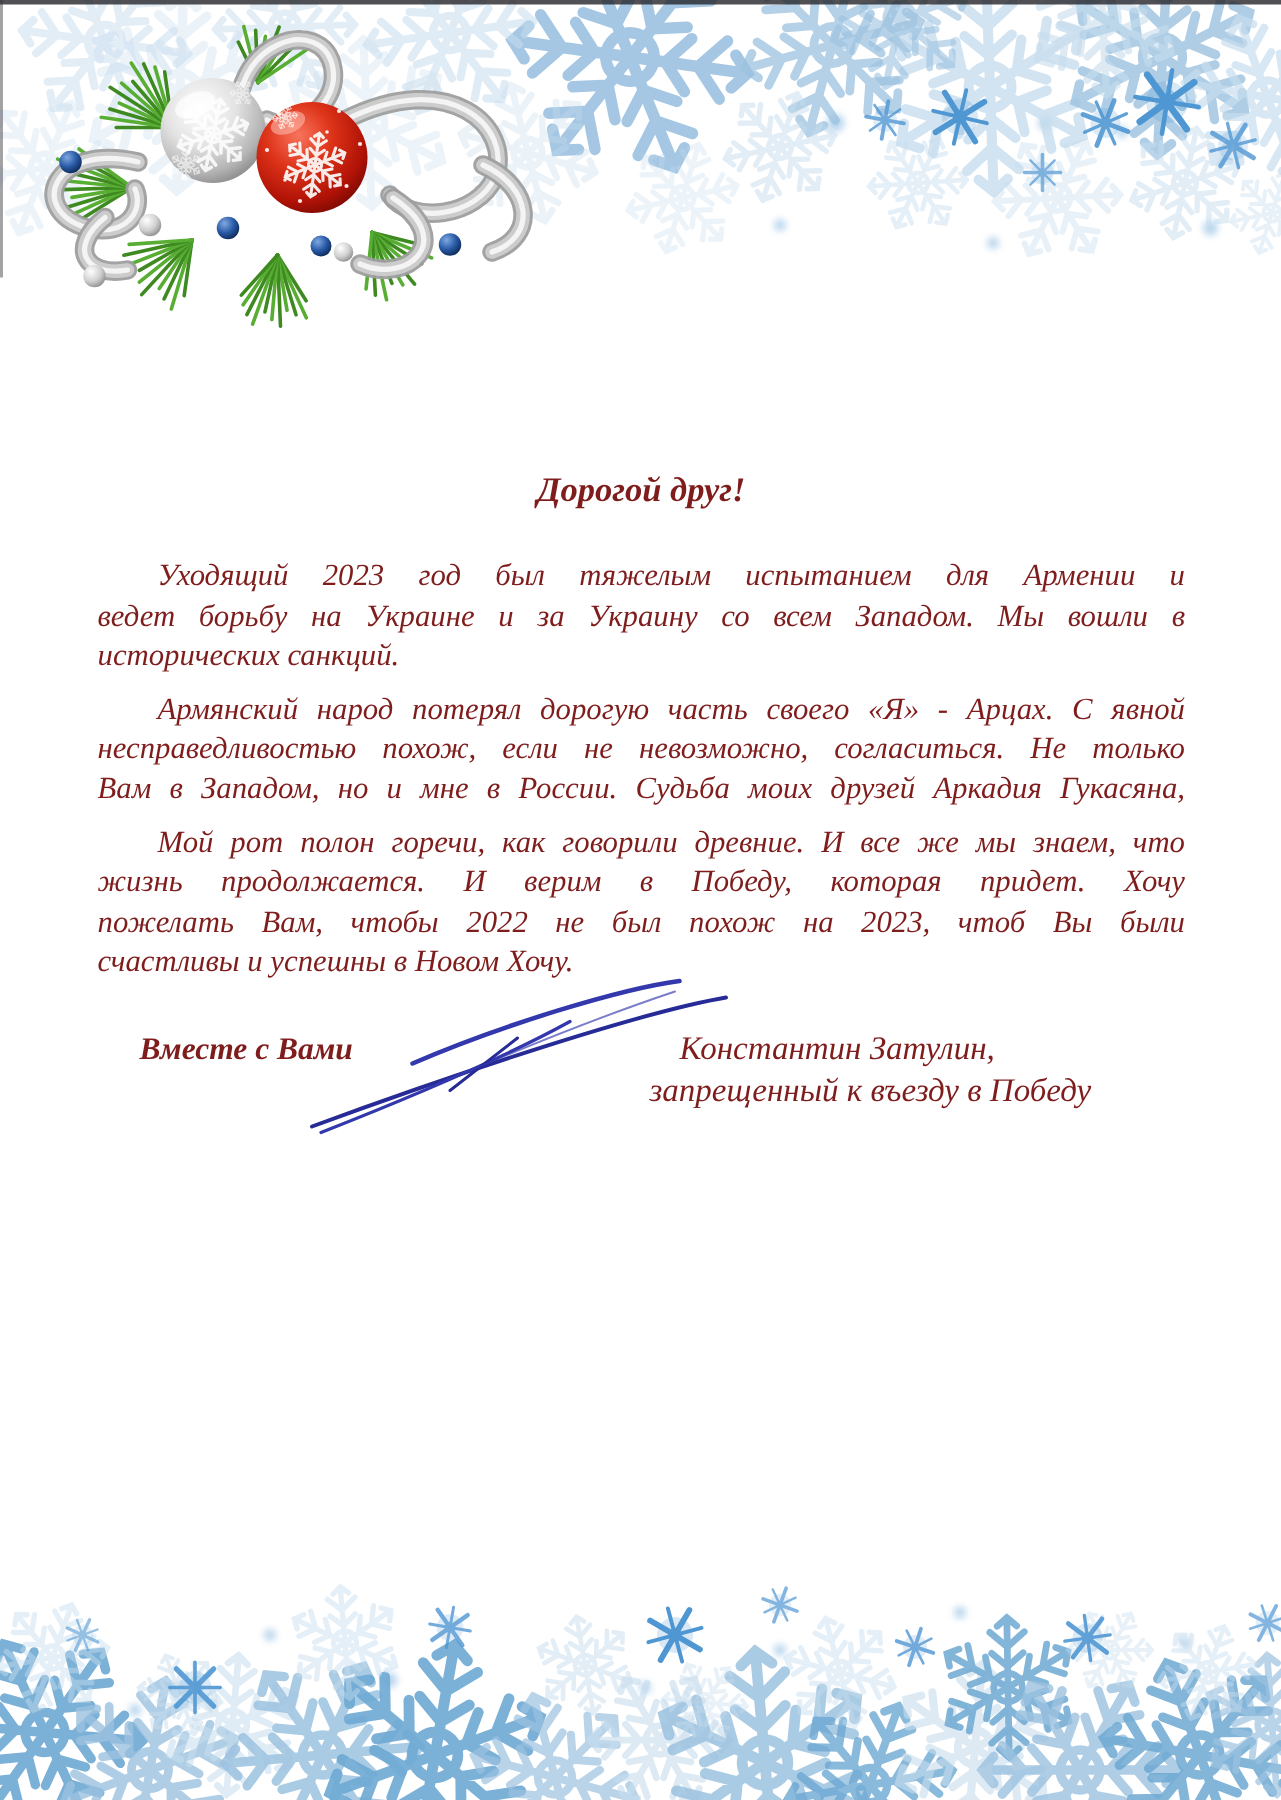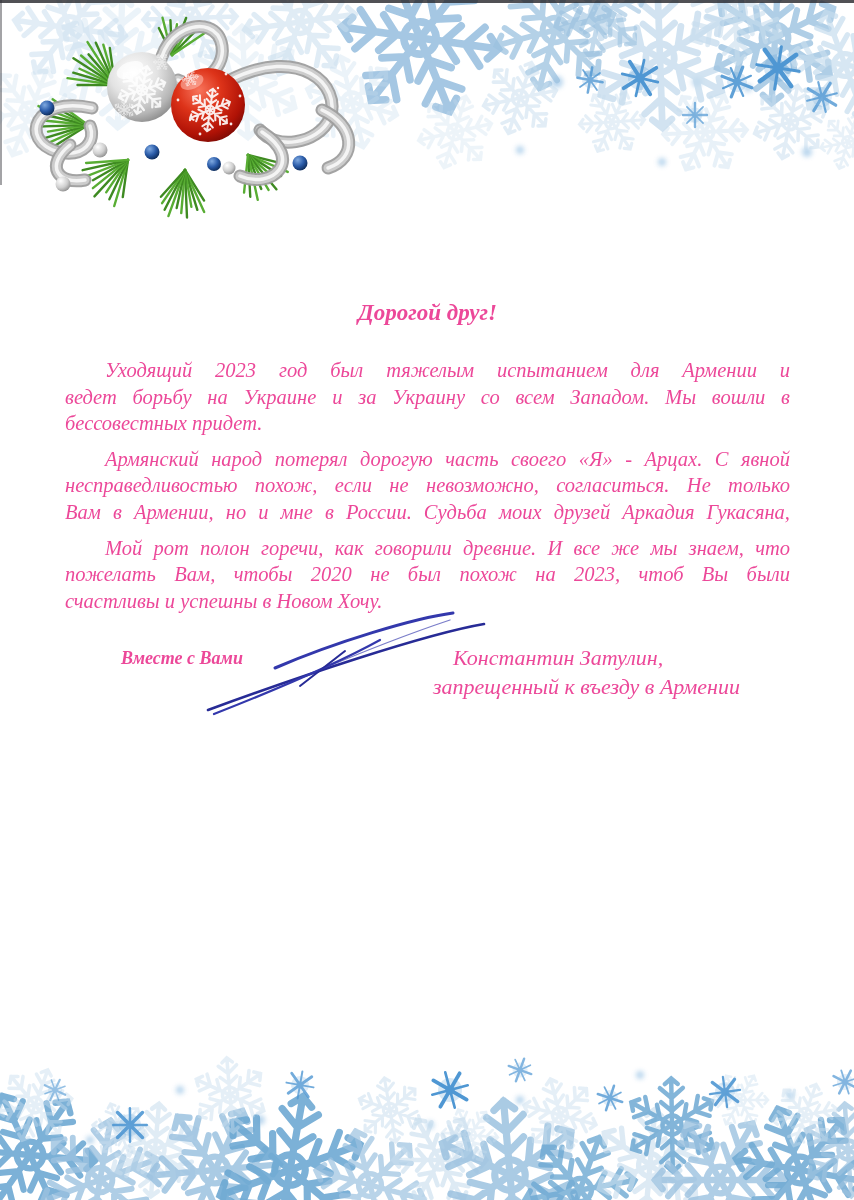--- a/index.html
+++ b/index.html
@@ -8,35 +8,35 @@
     font-family:"Liberation Serif","DejaVu Serif",serif;
   }
   .page{position:absolute;inset:0;background:#ffffff;}
   .band{position:absolute;left:0;display:block;}
   .band.top{top:0;}
   .band.bottom{top:1030px;}
   .ornament{position:absolute;left:0;top:10px;display:block;}
   .top-edge{position:absolute;top:0;left:0;width:854px;height:3px;background:#26262b;opacity:.8;z-index:6;}
   .left-edge{position:absolute;top:0;left:0;width:2px;height:185px;background:#33333a;opacity:.45;z-index:6;}
   .content{
-    position:absolute;left:65px;top:299px;width:725px;z-index:4;
-    color:#ec4899;font-style:italic;
+    position:absolute;left:65px;top:313px;width:725px;z-index:4;
+    color:#7f1d1d;font-style:italic;
   }
   .salutation{
     text-align:center;font-weight:bold;font-size:23px;line-height:28px;margin:0 0 30px 0;
   }
   .para{margin:0 0 9px 0;font-style:italic;}
   .pline{
     font-size:20.5px;line-height:26.6px;
     text-align:justify;text-align-last:justify;white-space:normal;
   }
   .pline.first{text-indent:40px;}
   .pline.last{text-align-last:left;}
   .sig-row{position:relative;margin-top:28px;height:130px;}
-  .closing{position:absolute;left:28px;top:3px;font-weight:bold;font-size:18px;line-height:26px;white-space:nowrap;margin-left:28px;}
+  .closing{position:absolute;left:28px;top:3px;font-weight:bold;font-size:21px;line-height:26px;white-space:nowrap;}
   .signature{position:absolute;left:140px;top:-32px;}
   .signer{position:absolute;left:368px;top:2px;font-weight:normal;font-size:22px;line-height:28.5px;white-space:nowrap;}
   .signer .name{padding-left:20px;}
 </style>
 </head>
 <body>
 
 <div class="page">
 
   <div class="top-edge"></div>
@@ -251,47 +251,48 @@
         <circle cx="229" cy="158" r="6.5" fill="url(#gBeadS)"></circle>
       </g>
   </svg>
 
   <div class="content">
     <div class="salutation">Дорогой друг!</div>
     <div id="letter-body">
         <div class="para">
           <div class="pline first">Уходящий 2023 год был тяжелым испытанием для Армении и</div>
           <div class="pline">ведет борьбу на Украине и за Украину со всем Западом. Мы вошли в</div>
-          <div class="pline last">бессовестных придет.</div>
+          <div class="pline last">исторических санкций.</div>
         </div>
         <div class="para">
           <div class="pline first">Армянский народ потерял дорогую часть своего «Я» - Арцах. С явной</div>
           <div class="pline">несправедливостью похож, если не невозможно, согласиться. Не только</div>
-          <div class="pline">Вам в Армении, но и мне в России. Судьба моих друзей Аркадия Гукасяна,</div>
+          <div class="pline">Вам в Западом, но и мне в России. Судьба моих друзей Аркадия Гукасяна,</div>
         </div>
         <div class="para">
           <div class="pline first">Мой рот полон горечи, как говорили древние. И все же мы знаем, что</div>
-          <div class="pline">пожелать Вам, чтобы 2020 не был похож на 2023, чтоб Вы были</div>
+          <div class="pline">жизнь продолжается. И верим в Победу, которая придет. Хочу</div>
+          <div class="pline">пожелать Вам, чтобы 2022 не был похож на 2023, чтоб Вы были</div>
           <div class="pline last">счастливы и успешны в Новом Хочу.</div>
         </div>
       </div>
     <div class="sig-row">
       <span class="closing">Вместе с Вами</span>
       <svg class="signature" width="290" height="115" viewBox="0 0 290 115">
         <g fill="none" stroke-linecap="round">
           <path d="M70,58 C130,32 210,8 248,3" stroke="#3338ac" stroke-width="3"></path>
           <path d="M3,100 C90,68 220,24 279,14" stroke="#272b96" stroke-width="2.6"></path>
           <path d="M9,104 C70,80 135,52 175,30" stroke="#3338ac" stroke-width="2.2"></path>
           <path d="M95,76 L140,41" stroke="#272b96" stroke-width="2"></path>
           <path d="M110,62 C150,45 200,25 245,10" stroke="#3338ac" stroke-width="1.3" opacity="0.65"></path>
         </g>
       </svg>
       <div class="signer">
         <div class="name">Константин Затулин,</div>
-        <div>запрещенный к въезду в Армении</div>
+        <div>запрещенный к въезду в Победу</div>
       </div>
     </div>
   </div>
 
   <svg class="band bottom" width="854" height="170" viewBox="0 0 854 170">
     <g id="bot-dots">
         <circle cx="260" cy="90" r="5" fill="#4f97d3" opacity="0.4" filter="url(#soft)"></circle>
         <circle cx="520" cy="70" r="4" fill="#4f97d3" opacity="0.4" filter="url(#soft)"></circle>
         <circle cx="700" cy="110" r="5" fill="#4f97d3" opacity="0.4" filter="url(#soft)"></circle>
         <circle cx="90" cy="110" r="4" fill="#4f97d3" opacity="0.4" filter="url(#soft)"></circle>

